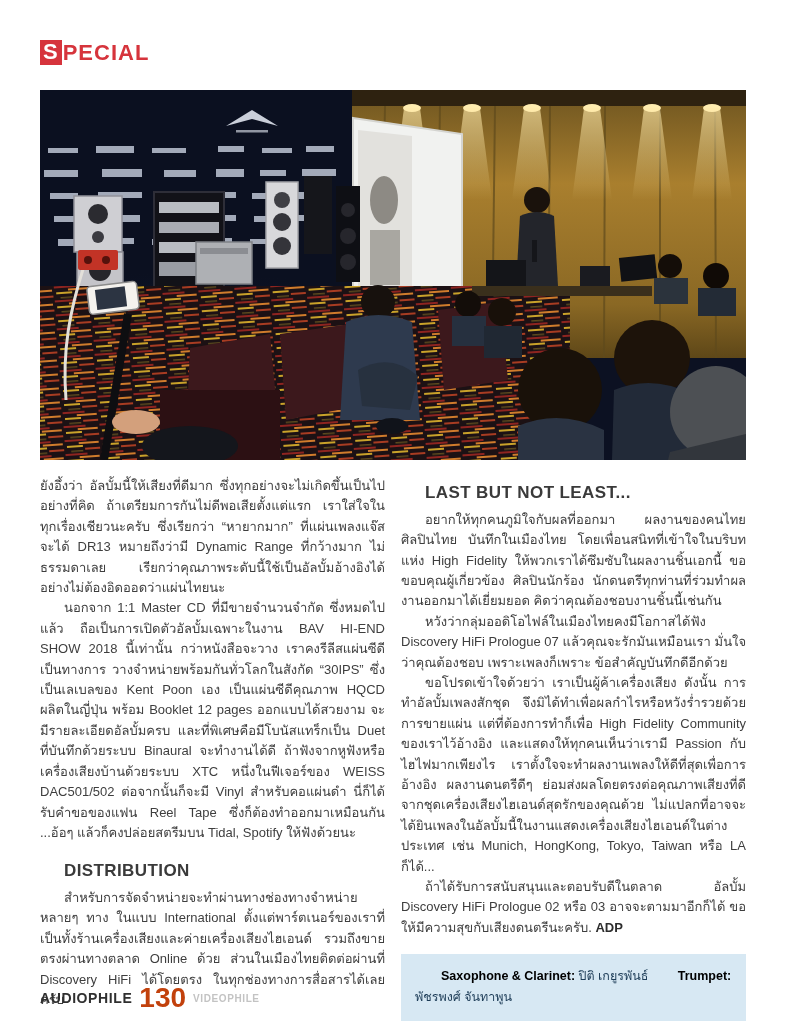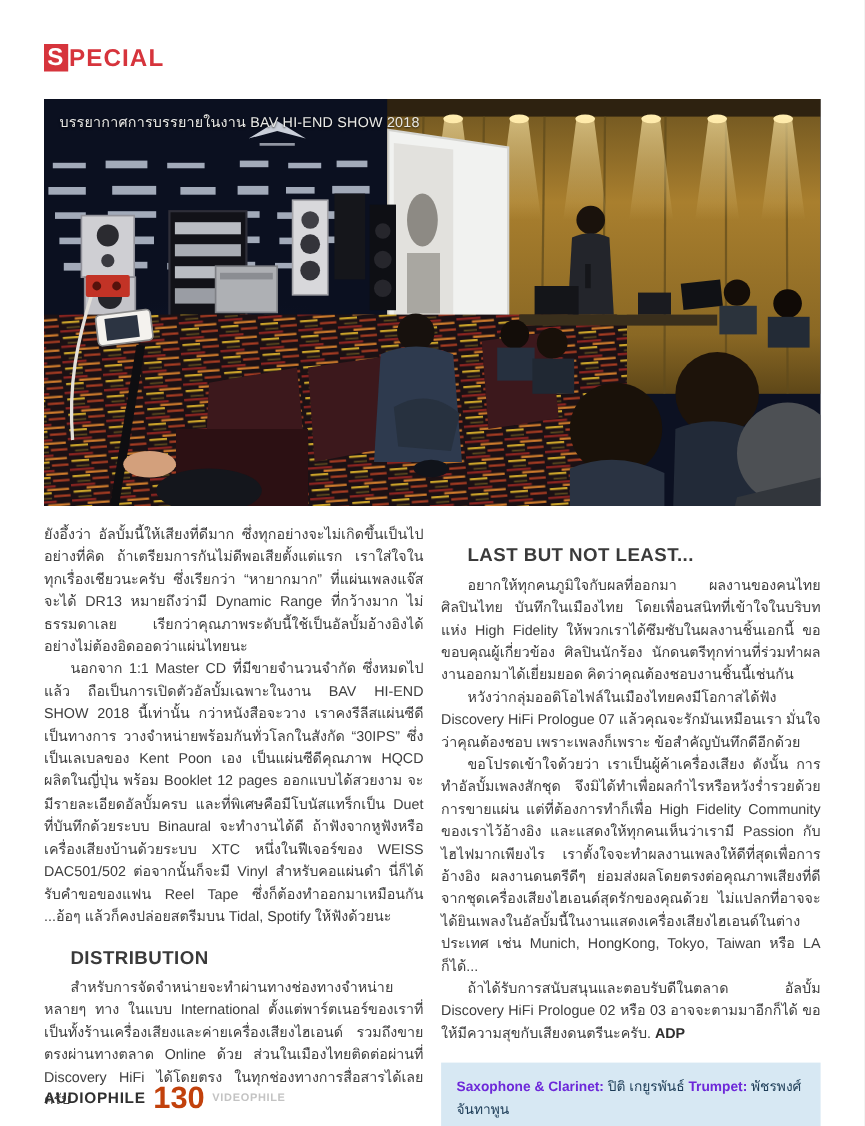--- a/index.html
+++ b/index.html
@@ -15,30 +15,30 @@
   .photo{position:absolute;top:90px;left:40px;width:706px;height:370px;background:#0c1122;overflow:hidden;}
   .photo svg{display:block;width:100%;height:100%;}
   .photo-caption{position:absolute;top:10px;left:14px;color:#e9e9e6;font-size:13px;
                  text-shadow:0 1px 2px rgba(0,0,0,.8);letter-spacing:.2px;}
 
   
   .columns{position:absolute;top:476px;left:40px;width:706px;display:flex;gap:16px;}
   .col{width:345px;font-size:13px;line-height:1.57;color:#3e3e3e;text-align:justify;}
   .col h2{font-size:17px;font-weight:600;color:#3a3a3a;margin:15px 0 3px 0;padding-left:24px;
           letter-spacing:.4px;text-align:left;}
-  .col h2.first{margin-top:16px;}
+  .col h2.first{margin-top:4px;}
   .col p{margin:0;text-indent:24px;}
   .col p.no-indent{text-indent:0;}
   .signoff{font-weight:bold;color:#2d2d2d;}
 
   
   .credits{background:#d7e8f3;margin-top:16px;padding:12px 14px 13px 14px;font-size:12.5px;
            color:#1d3c57;line-height:1.66;text-align:left;}
   .credits .credits-title{font-weight:bold;color:#102c44;font-size:13px;}
-  .credits b{color:#6d28d9;}
+  .credits b{color:#000000;margin-left:26px;}
 
   
   .footer{position:absolute;left:40px;bottom:12px;display:flex;align-items:center;gap:7px;}
   .footer .mag{font-size:14px;font-weight:bold;color:#2f2f2f;letter-spacing:.6px;}
   .footer .pagenum{font-size:28px;font-weight:700;color:#c2410c;line-height:1;}
   .footer .mag2{font-size:10px;font-weight:bold;color:#c3c3c3;letter-spacing:.6px;}
 </style>
 </head>
 <body>
 
@@ -259,21 +259,20 @@
           <circle cx="66" cy="170" r="4" fill="#55120c"></circle>
         <g transform="rotate(-7 72 208)">
           <rect x="48" y="194" width="50" height="28" rx="4" fill="#f4f2ee" stroke="#8b8b8b" stroke-width="1.5"></rect>
           <rect x="56" y="198" width="30" height="20" fill="#2c3442"></rect>
         </g>
         <line x1="88" y1="224" x2="64" y2="370" stroke="#0e0e11" stroke-width="8"></line>
         <ellipse cx="96" cy="332" rx="24" ry="12" fill="#d3a07c"></ellipse>
         <ellipse cx="150" cy="356" rx="48" ry="20" fill="#14161c"></ellipse>
       </g>
     </svg>
-    <div class="photo-caption">บรรยากาศการบรรยายในงาน BAV HI-END SHOW 2018</div>
   </div>
 
   <div class="columns">
 
     <div class="col">
       <p class="no-indent">ยังอึ้งว่า อัลบั้มนี้ให้เสียงที่ดีมาก ซึ่งทุกอย่างจะไม่เกิดขึ้นเป็นไปอย่างที่คิด ถ้าเตรียมการกันไม่ดีพอเสียตั้งแต่แรก เราใส่ใจในทุกเรื่องเชียวนะครับ ซึ่งเรียกว่า “หายากมาก” ที่แผ่นเพลงแจ๊สจะได้ DR13 หมายถึงว่ามี Dynamic Range ที่กว้างมาก ไม่ธรรมดาเลย เรียกว่าคุณภาพระดับนี้ใช้เป็นอัลบั้มอ้างอิงได้อย่างไม่ต้องอิดออดว่าแผ่นไทยนะ</p>
 
       <p>นอกจาก 1:1 Master CD ที่มีขายจำนวนจำกัด ซึ่งหมดไปแล้ว ถือเป็นการเปิดตัวอัลบั้มเฉพาะในงาน BAV HI-END SHOW 2018 นี้เท่านั้น กว่าหนังสือจะวาง เราคงรีลีสแผ่นซีดีเป็นทางการ วางจำหน่ายพร้อมกันทั่วโลกในสังกัด “30IPS” ซึ่งเป็นเลเบลของ Kent Poon เอง เป็นแผ่นซีดีคุณภาพ HQCD ผลิตในญี่ปุ่น พร้อม Booklet 12 pages ออกแบบได้สวยงาม จะมีรายละเอียดอัลบั้มครบ และที่พิเศษคือมีโบนัสแทร็กเป็น Duet ที่บันทึกด้วยระบบ Binaural จะทำงานได้ดี ถ้าฟังจากหูฟังหรือเครื่องเสียงบ้านด้วยระบบ XTC หนึ่งในฟีเจอร์ของ WEISS DAC501/502 ต่อจากนั้นก็จะมี Vinyl สำหรับคอแผ่นดำ นี่ก็ได้รับคำขอของแฟน Reel Tape ซึ่งก็ต้องทำออกมาเหมือนกัน ...อ้อๆ แล้วก็คงปล่อยสตรีมบน Tidal, Spotify ให้ฟังด้วยนะ</p>
 
       <h2>DISTRIBUTION</h2>

